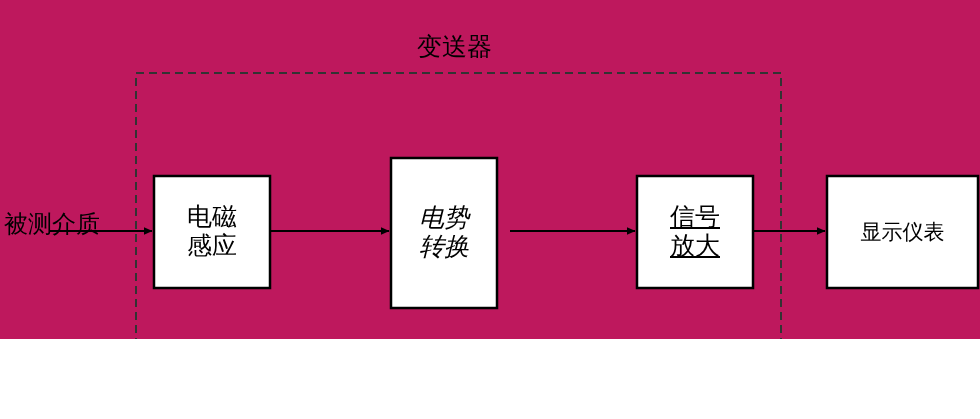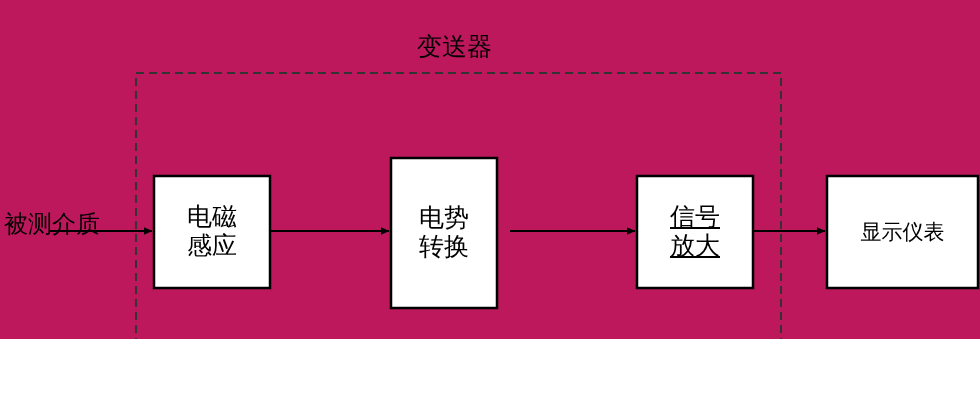--- a/index.html
+++ b/index.html
@@ -91,21 +91,21 @@
 
   <div class="title-text" id="title-el" style="left: 417px; top: 34px;">变送器</div>
 
   <div class="input-text" id="input-el" style="left: 4px; top: 200px;">被测介质</div>
 
   <div class="node-label" id="l0" style="left: 154px; top: 176px; width: 116px; height: 112px; font-size: 25px;">
     <span>电磁</span>
     <span>感应</span>
   </div>
 
-  <div class="node-label" id="l1" style="left: 391px; top: 158px; width: 106px; height: 150px; font-size: 25px;">
+  <div class="node-label" id="l1" style="left: 391px; top: 158px; width: 106px; height: 150px; font-size: 25px; font-style: italic;">
     <span>电势</span>
     <span>转换</span>
   </div>
 
   <div class="node-label" id="l2" style="left: 637px; top: 176px; width: 116px; height: 112px; font-size: 25px; text-decoration: underline;">
     <span>信号</span>
     <span>放大</span>
   </div>
 
   <div class="node-label" id="l3" style="left: 827px; top: 176px; width: 151px; height: 112px; font-size: 21px; border-radius: 26px;">

